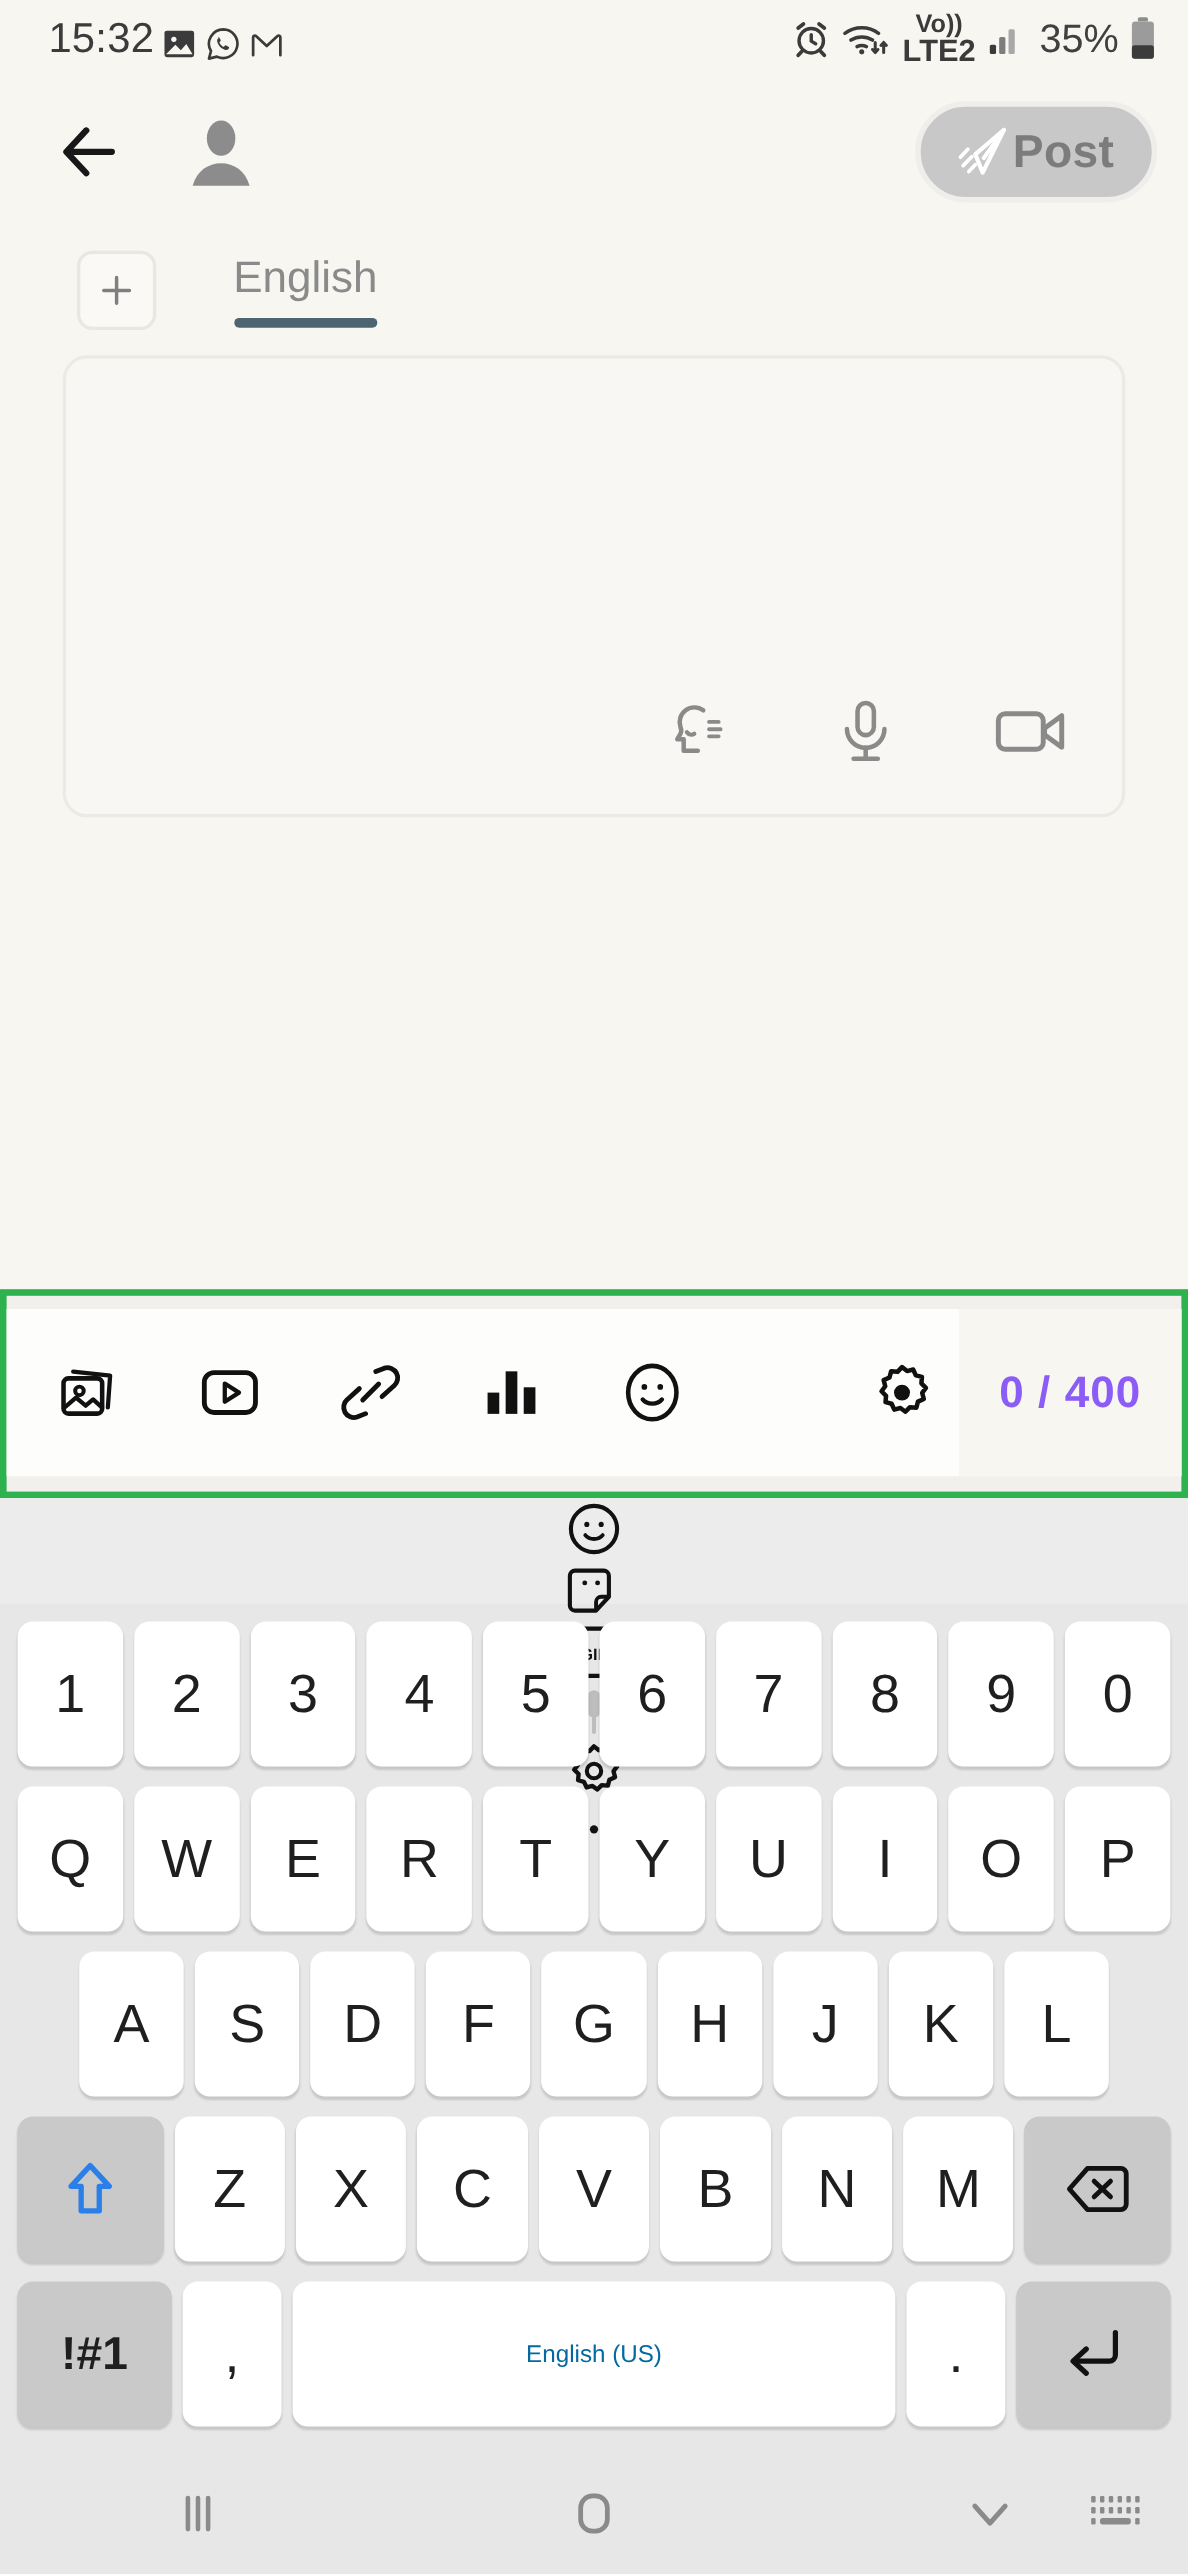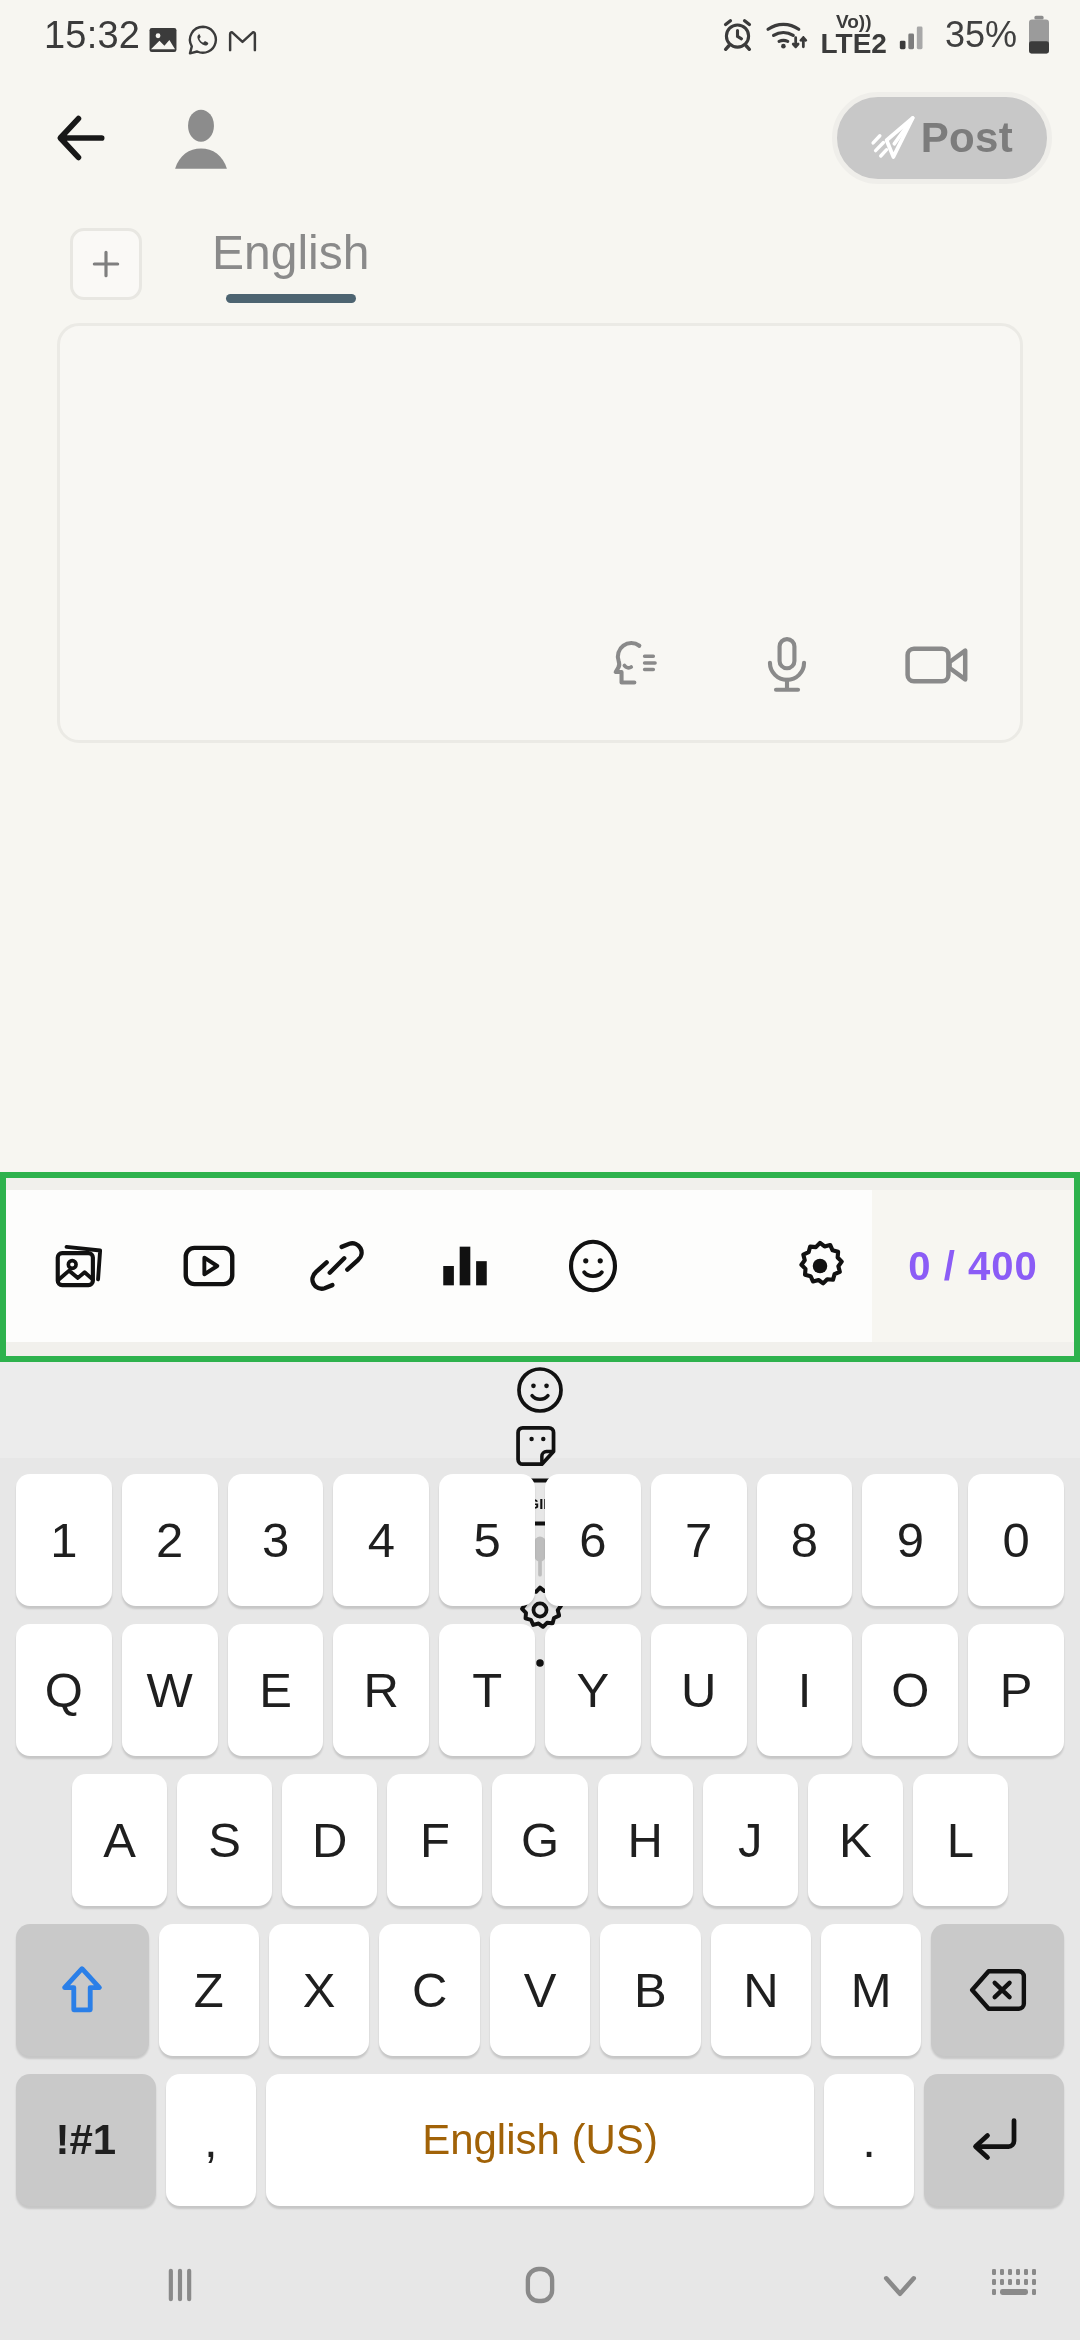--- a/index.html
+++ b/index.html
@@ -59,21 +59,21 @@
   .volte-stack {
     display: flex;
     flex-direction: column;
     align-items: center;
     line-height: 0.95;
     color: #3b3b3b;
     font-size: 19px;
     font-weight: 700;
     margin: 0 1px;
   }
-  .volte-stack .vo { font-size: 19px; }
+  .volte-stack .vo { font-size: 23px; }
   .volte-stack .lte { font-size: 28px; }
 
   svg { display: block; }
 
   
   .app-bar {
     height: 135px;
     flex: 0 0 135px;
     display: flex;
     align-items: center;
@@ -140,21 +140,21 @@
     height: 118px;
     display: flex;
     flex-direction: column;
     align-items: center;
     justify-content: center;
     cursor: pointer;
     position: relative;
     padding: 0 8px;
   }
   .lang-tab-label {
-    font-size: 48px;
+    font-size: 40px;
     color: #8a8a8a;
     font-weight: 400;
   }
   .lang-underline {
     margin-top: 14px;
     width: 130px;
     height: 9px;
     border-radius: 6px;
     background: #4d6471;
   }
@@ -296,21 +296,21 @@
   }
   .key.mod {
     background: #c9c9c9;
   }
   .row-asdf { padding: 0 62px; }
   .row-zxcv .key { flex: 1 1 0; }
   .row-zxcv .key.mod { flex: 1.32 1 0; }
   .row-bottom { height: 132px; }
   .row-bottom .key-sym { flex: 1.30 1 0; background:#c9c9c9; font-size: 42px; font-weight: 600;}
   .row-bottom .key-comma { flex: 0.84 1 0; }
-  .row-bottom .key-space { flex: 5.1 1 0; font-size: 42px; color: #a16207; }
+  .row-bottom .key-space { flex: 5.1 1 0; font-size: 22px; color: #0369a1; }
   .row-bottom .key-period { flex: 0.84 1 0; }
   .row-bottom .key-enter { flex: 1.30 1 0; background:#c9c9c9; }
 
   
   .nav-bar {
     flex: 0 0 110px;
     height: 110px;
     background: #e7e7e7;
     display: flex;
     align-items: center;

